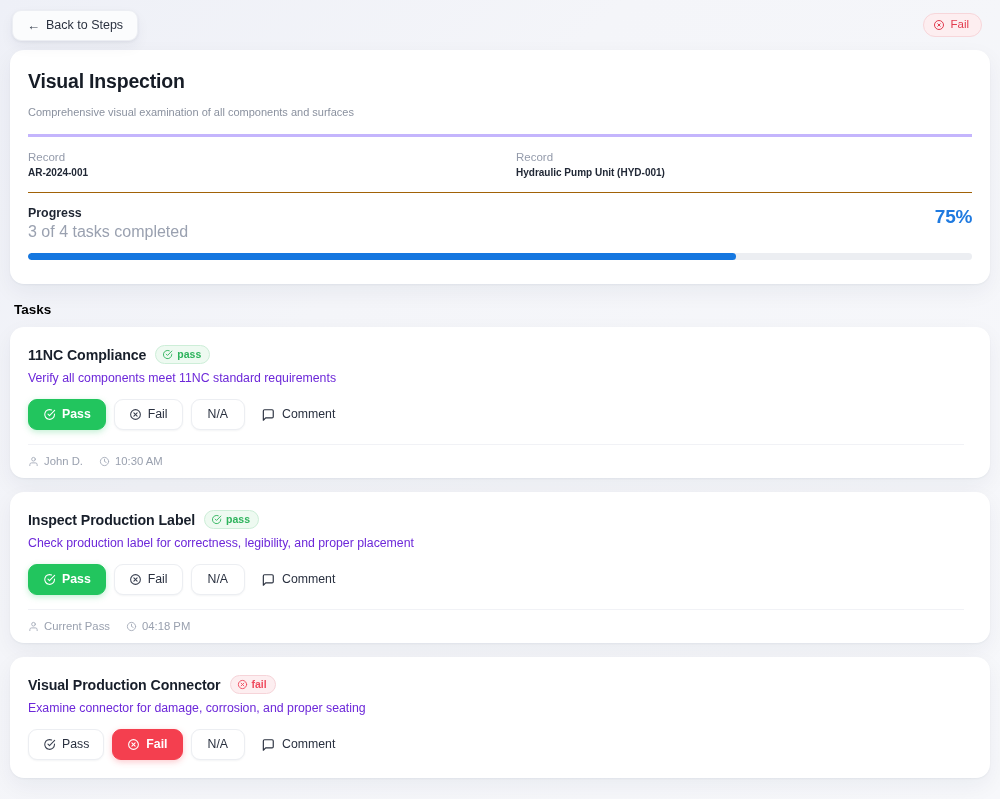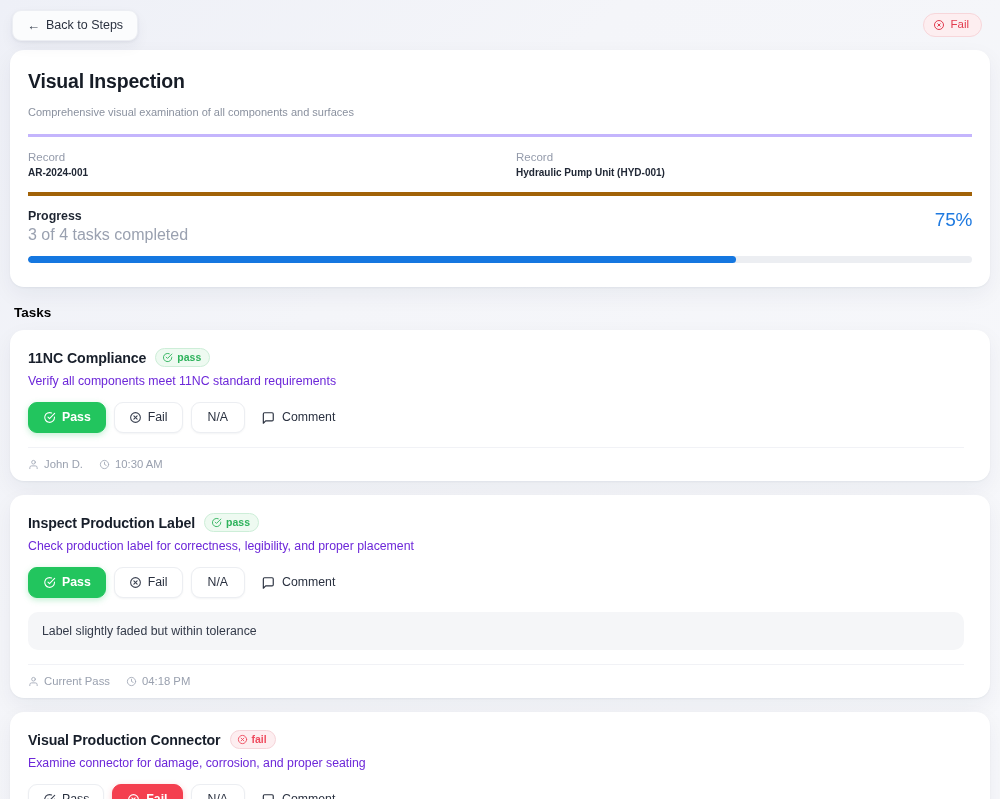--- a/index.html
+++ b/index.html
@@ -100,41 +100,41 @@
     color: #949bab;
     margin-bottom: 4px;
   }
   .meta-value {
     font-size: 10px;
     font-weight: 700;
     color: #212836;
   }
 
   .progress-block {
-    border-top: 4px solid #a16207;
+    border-top: 1px solid #a16207;
     padding: 13px 0 16px 0;
   }
   .progress-top {
     display: flex;
     align-items: flex-start;
     justify-content: space-between;
   }
   .progress-label {
     font-size: 12.4px;
     font-weight: 700;
     color: #1d2431;
   }
   .progress-sub {
     font-size: 16px;
     color: #9aa1b0;
     margin-top: 3px;
   }
   .progress-pct {
     font-size: 19px;
-    font-weight: 400;
+    font-weight: 700;
     color: #1f7ae0;
     letter-spacing: -0.3px;
   }
   .progress-track {
     margin-top: 12px;
     height: 7px;
     border-radius: 999px;
     background: #eceef2;
     overflow: hidden;
   }
@@ -414,21 +414,20 @@
           </button>
           <button class="vbtn comment">
             <span class="icon">
               <svg width="14" height="14" viewBox="0 0 24 24" fill="none" stroke="#2b3240" stroke-width="2" stroke-linecap="round" stroke-linejoin="round">
                 <path d="M21 15a2 2 0 0 1-2 2H8l-4 4V5a2 2 0 0 1 2-2h13a2 2 0 0 1 2 2z"></path>
               </svg>
             </span>
             <span>Comment</span>
           </button>
         </div>
-        <div class="comment-box">Label slightly faded but within tolerance</div>
         <div class="task-footer">
           <span class="foot-item">
             <span class="icon">
               <svg width="11" height="11" viewBox="0 0 24 24" fill="none" stroke="#a6adba" stroke-width="2" stroke-linecap="round" stroke-linejoin="round">
                 <path d="M20 21v-2a4 4 0 0 0-4-4H8a4 4 0 0 0-4 4v2"></path>
                 <circle cx="12" cy="7" r="4"></circle>
               </svg>
             </span>
             <span>Current Pass</span>
           </span>

